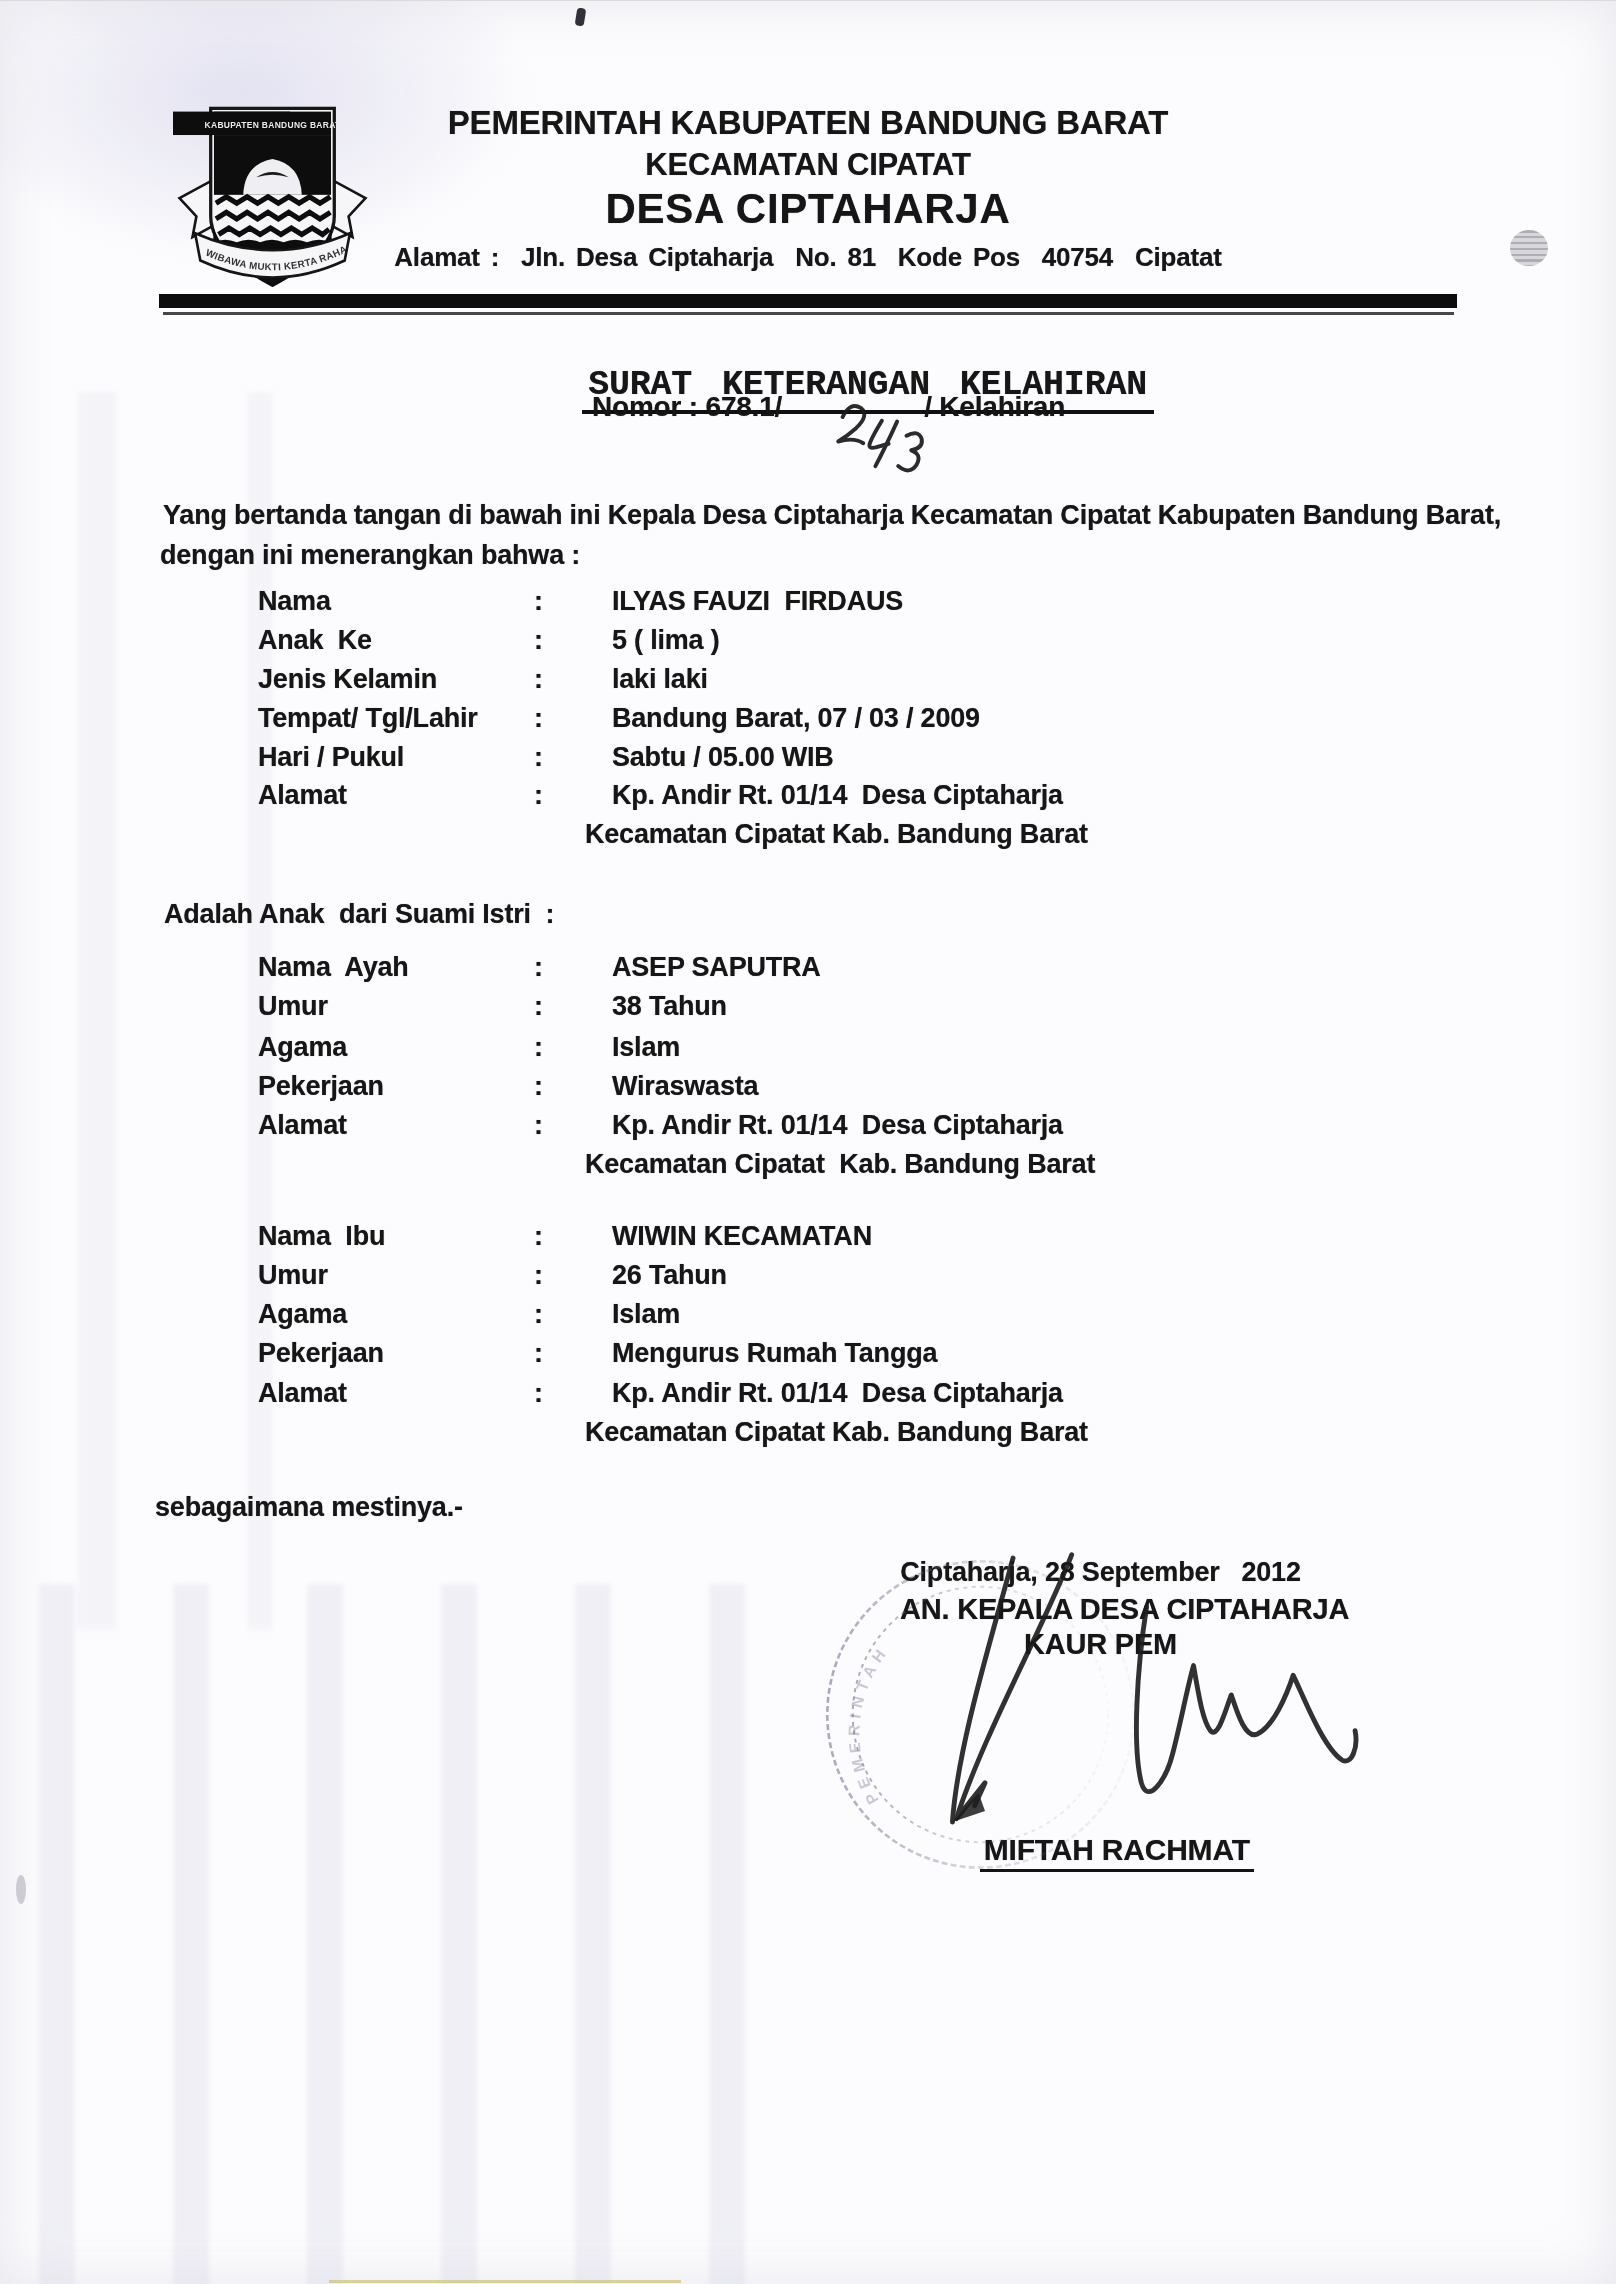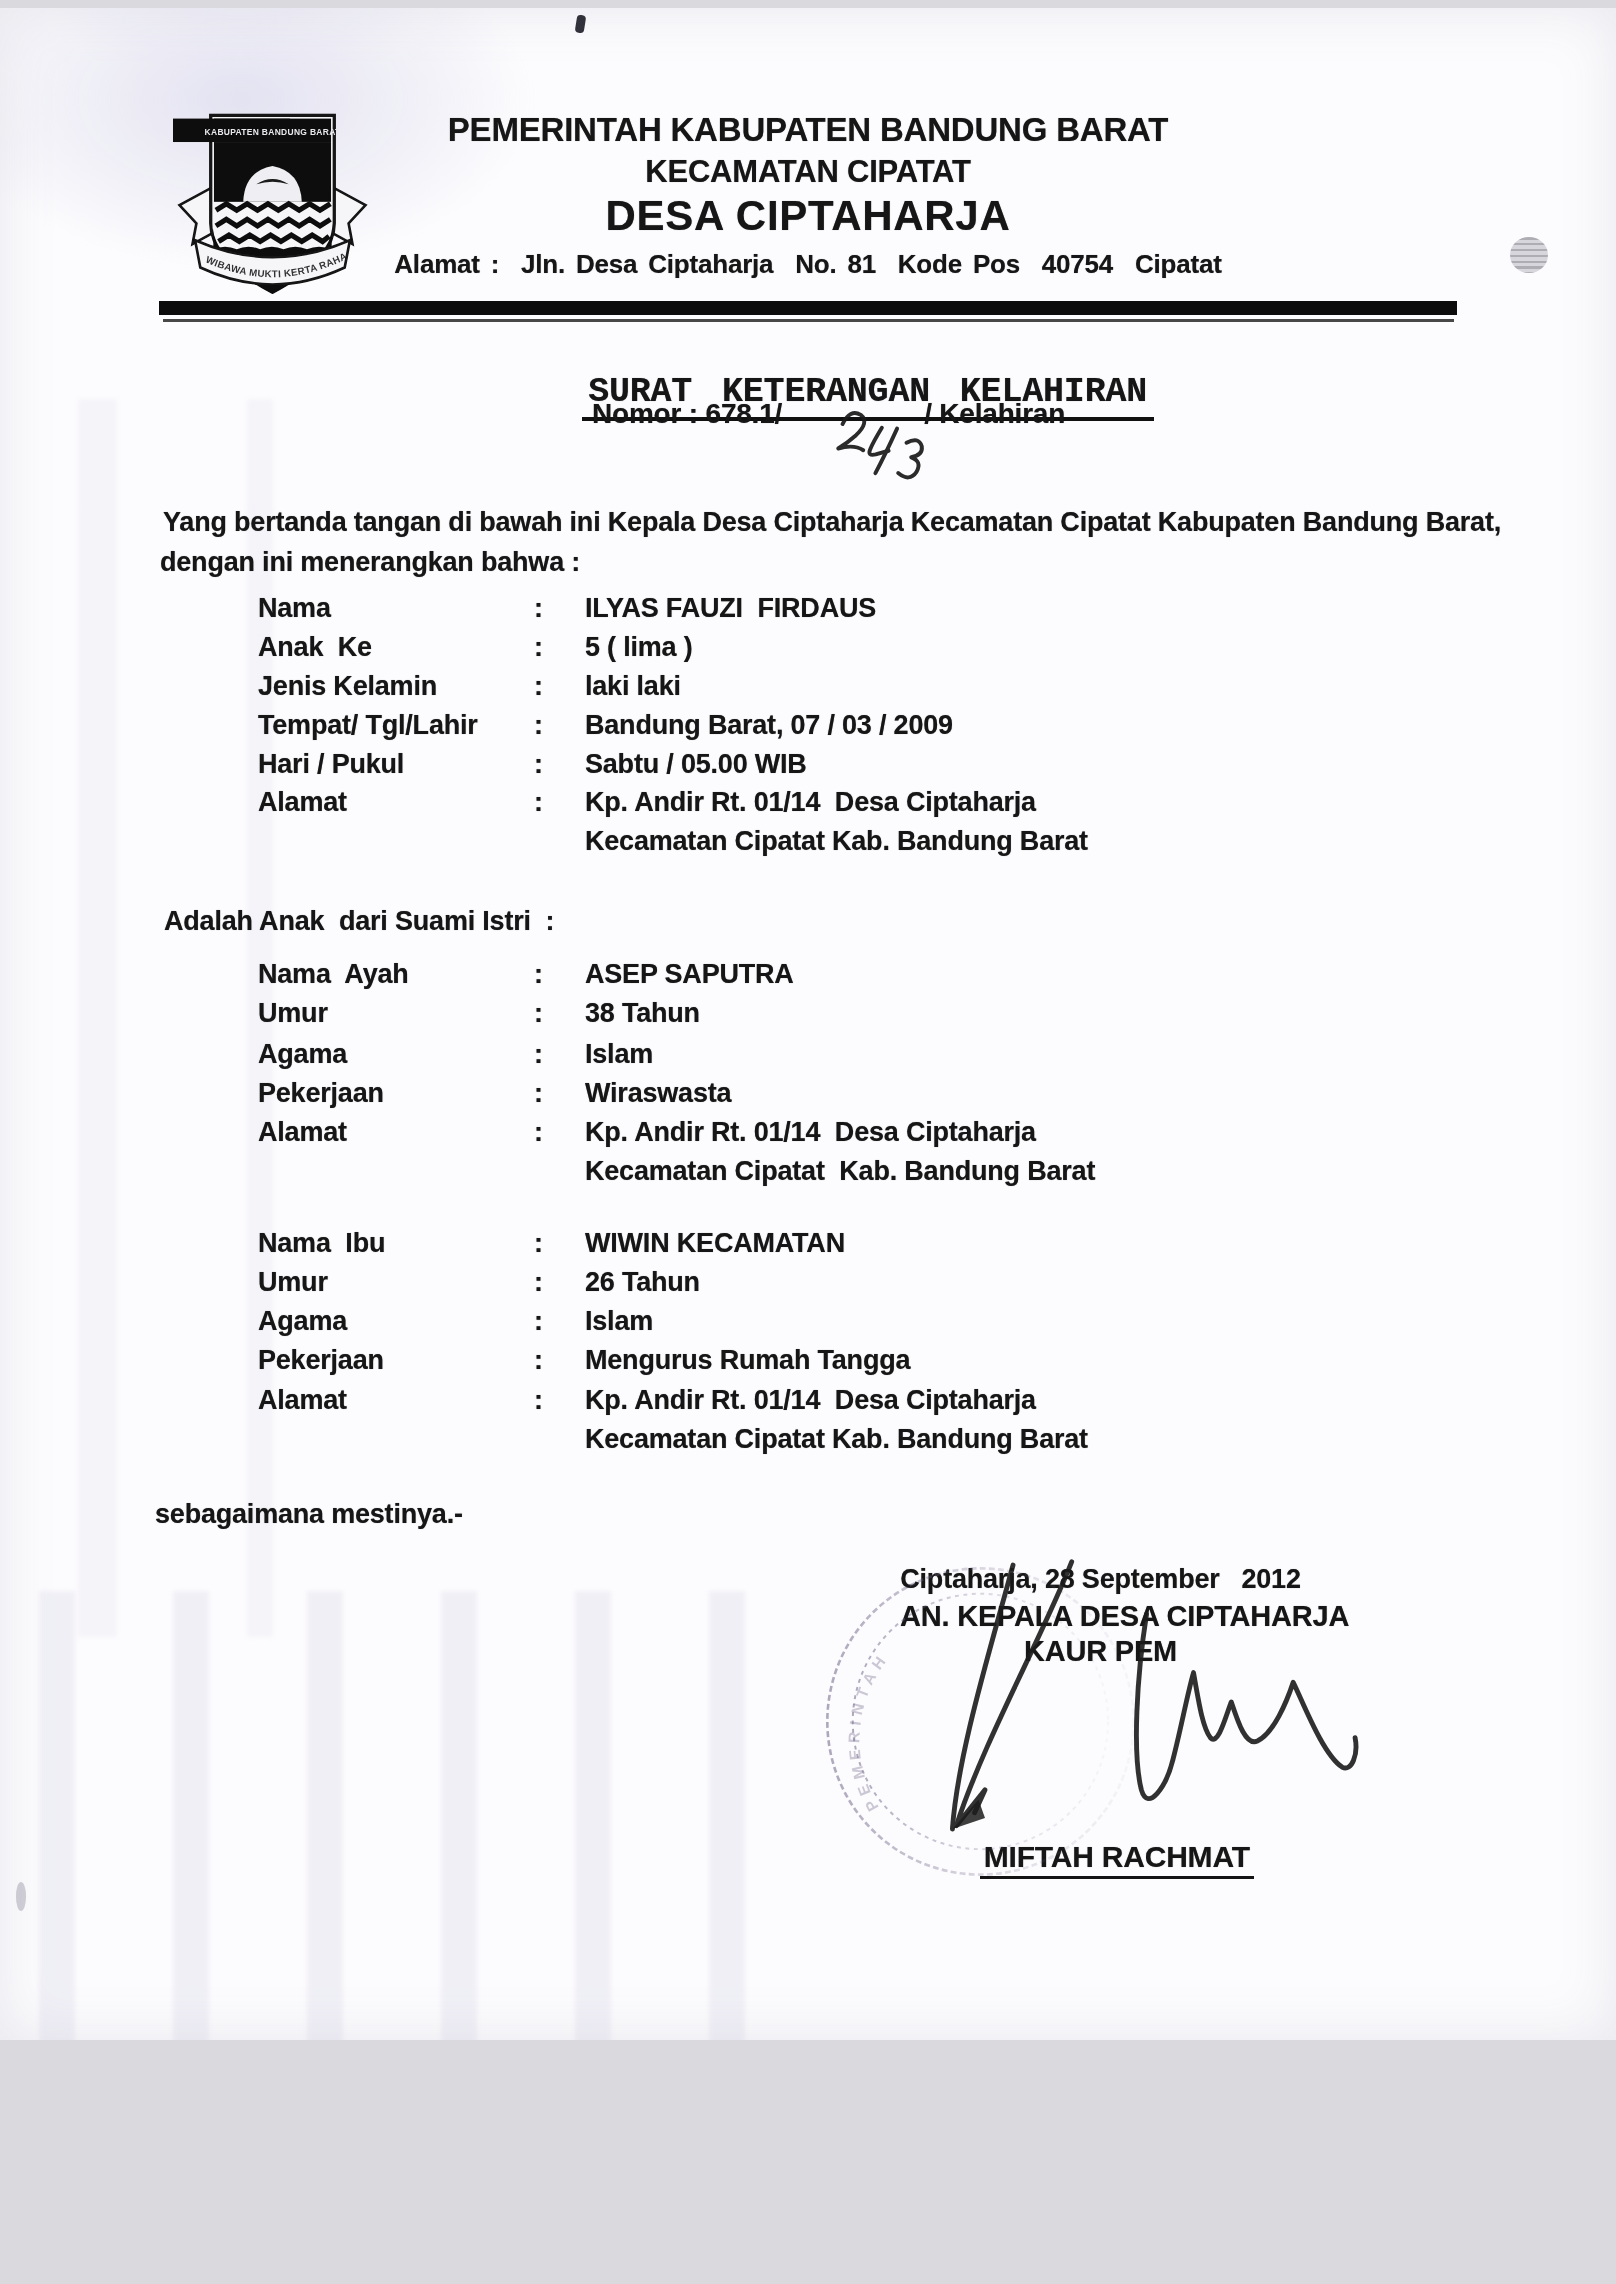--- a/index.html
+++ b/index.html
@@ -1,19 +1,19 @@
 <!DOCTYPE html>
 <html style="font-size:10.4px"><head>
 <meta charset="utf-8">
 <style>
   html,body{margin:0;padding:0;background:#d9d9de;}
   .page{
     position:relative;
-    width:1616px;height:2032px;
-    margin:8px auto;
+    width:1616px;height:2284px;
+    margin:1px auto;
     background:#fcfbfd;
     overflow:hidden;
     font-family:"Liberation Sans", sans-serif;
     color:#161616;
     box-shadow:inset 0 0 59px rgba(110,110,140,.14);
   }
   
   .wash-topleft{position:absolute;left:-52px;top:-78px;width:586px;height:339px;
     background:radial-gradient(closest-side,rgba(196,196,226,.45),rgba(196,196,226,0));
     filter:blur(3.9px);}
@@ -52,21 +52,21 @@
   .nomor .gap{display:inline-block;width:142px;}
   .handwriting{position:absolute;left:833px;top:392px;}
   .sr{position:absolute;width:0.7px;height:0.7px;overflow:hidden;clip-path:inset(50%);display:block;}
   
   .body-sz{font-size:27px;}
   .intro1{left:163px;top:499px;width:1298px;text-align:justify;text-align-last:justify;}
   .intro2{left:160px;top:539px;}
   .row{position:absolute;left:0;top:0;width:1616px;height:39px;}
   .row .lbl{position:absolute;left:258px;top:0;}
   .row .col{position:absolute;left:534px;top:0;}
-  .row .val{position:absolute;left:585px;top:0;text-align:right;}
+  .row .val{position:absolute;left:612px;top:0;text-align:right;}
   .cont2{position:absolute;left:585px;}
   .sect{left:164px;top:898px;}
   .close1{left:248px;top:1451px;width:1180px;text-align:justify;text-align-last:justify;}
   .close2{left:155px;top:1491px;}
   
   .sig-line{left:900px;width:401px;text-align:center;}
   .sig-date{top:1556px;font-size:27px;}
   .sig-an{top:1592px;font-size:29px;}
   .sig-kaur{top:1627px;font-size:29px;}
   .sig-name{top:1798px;font-size:30px;}

